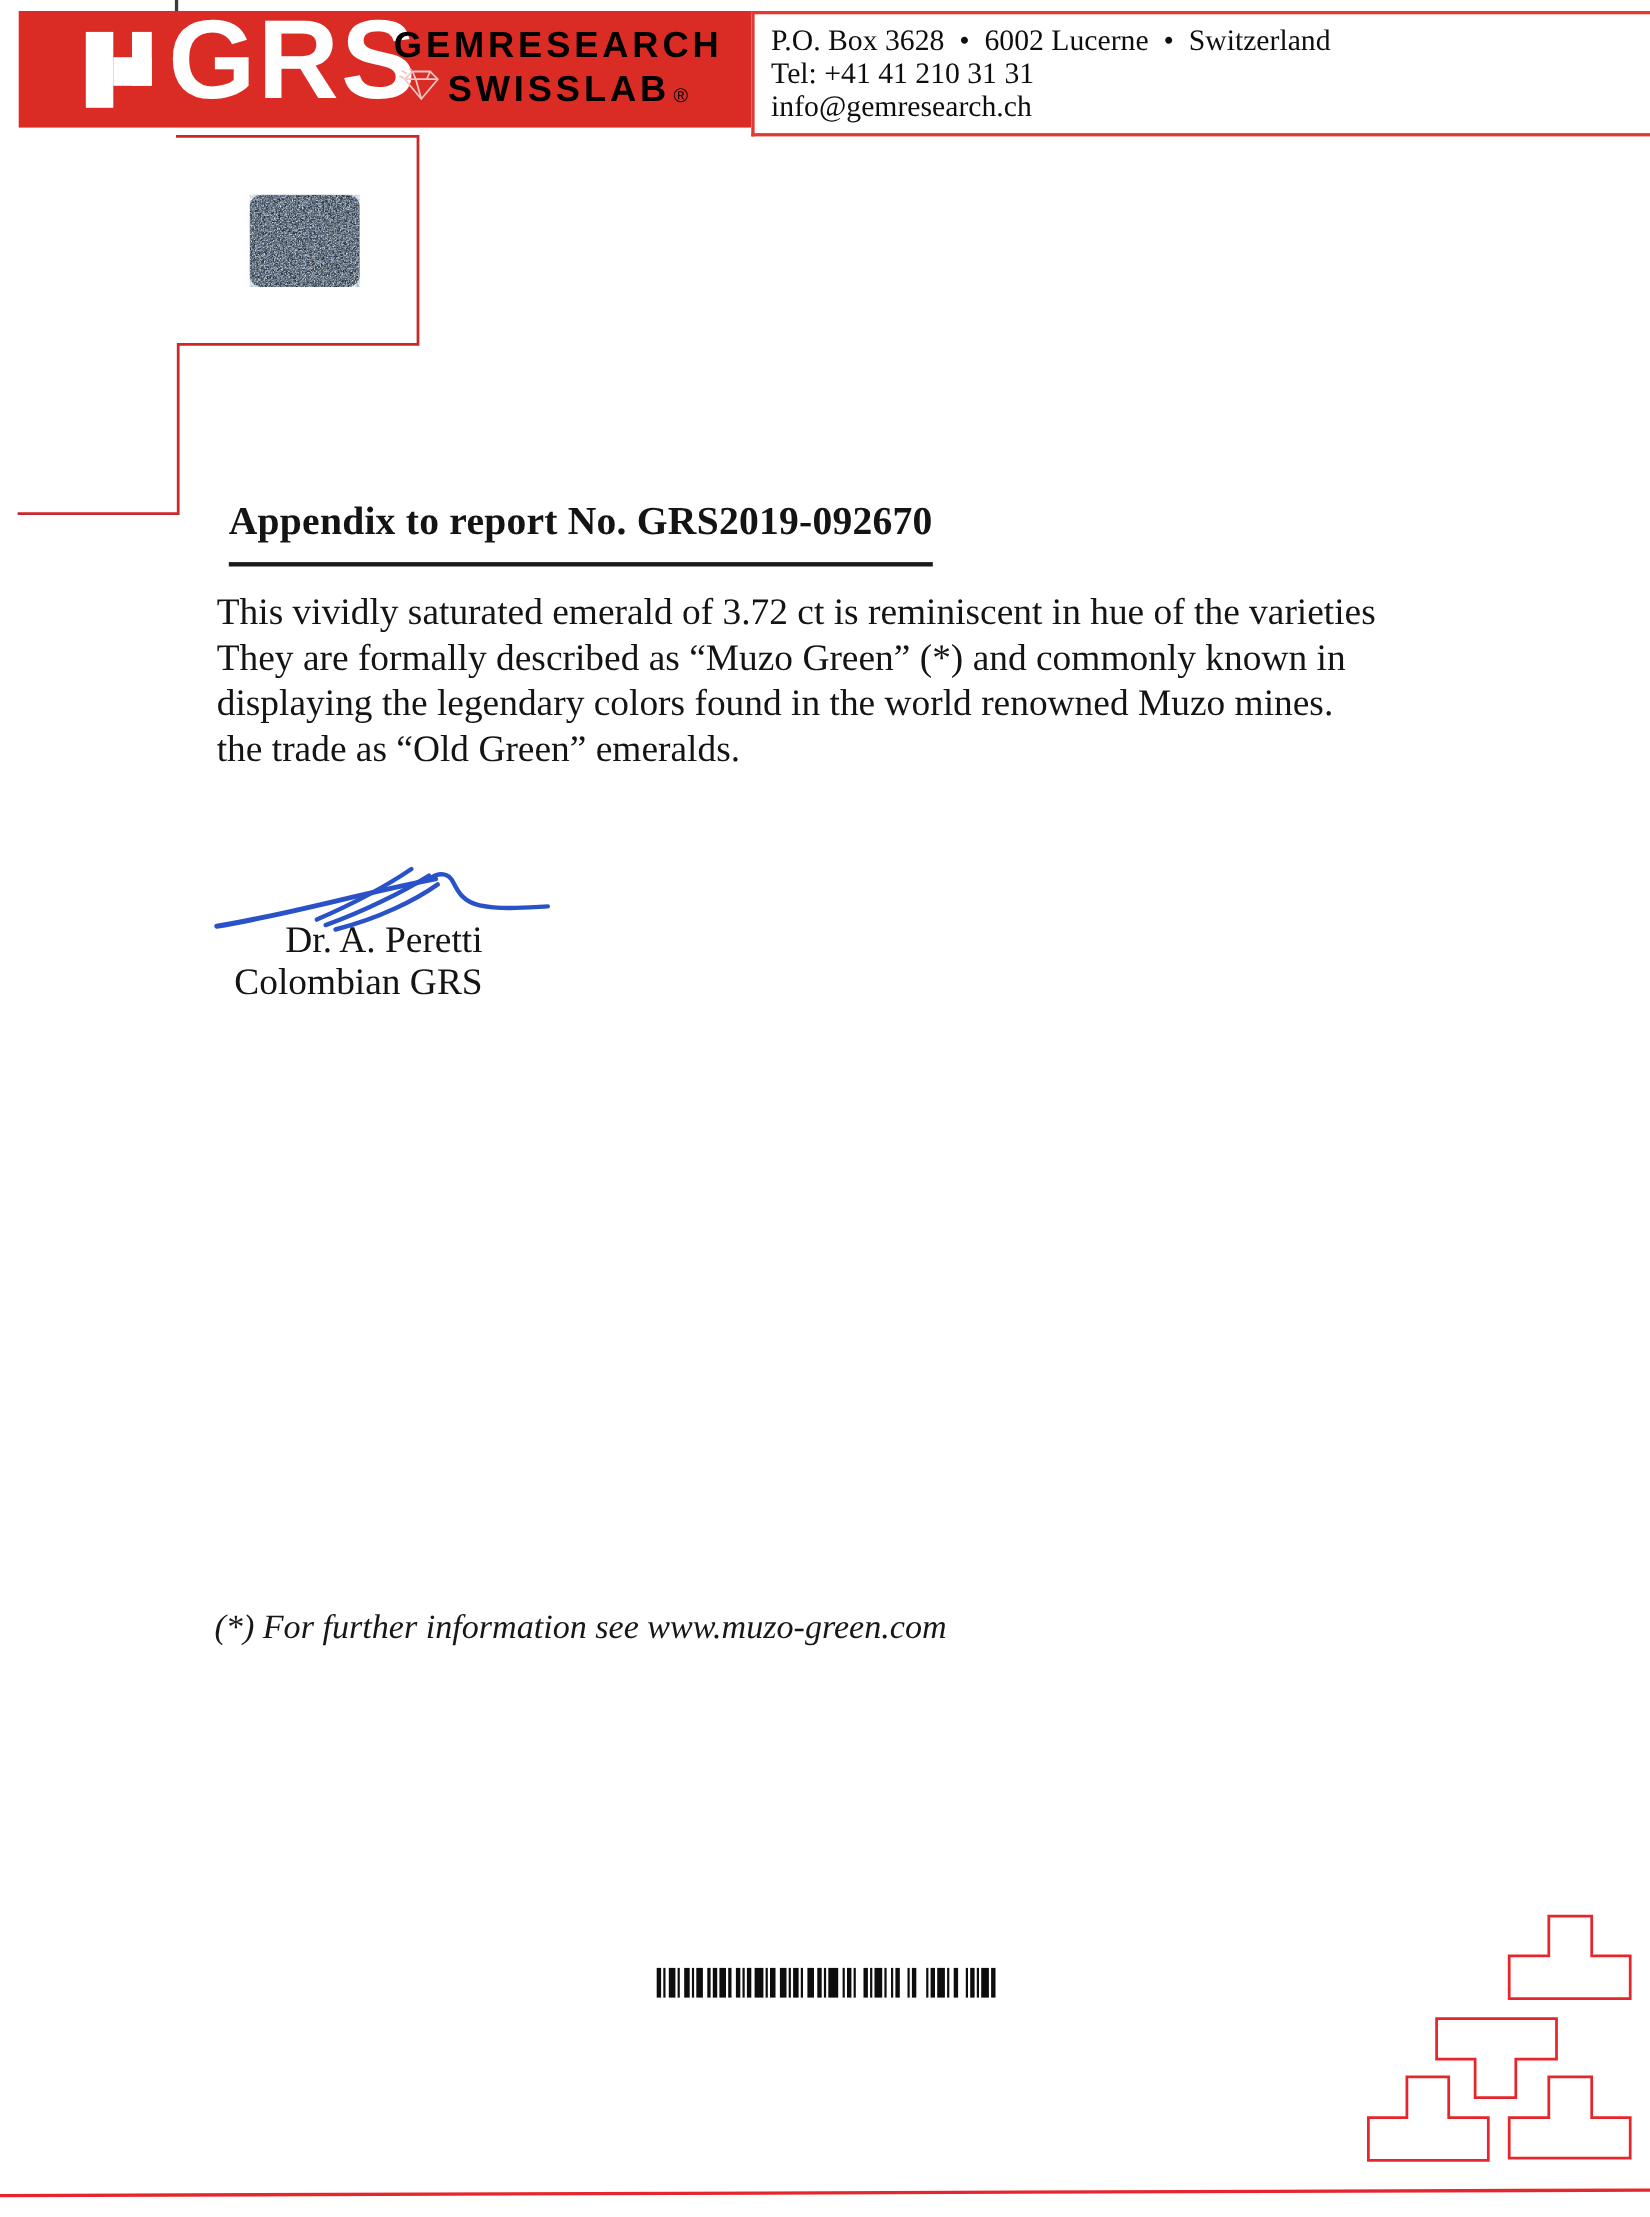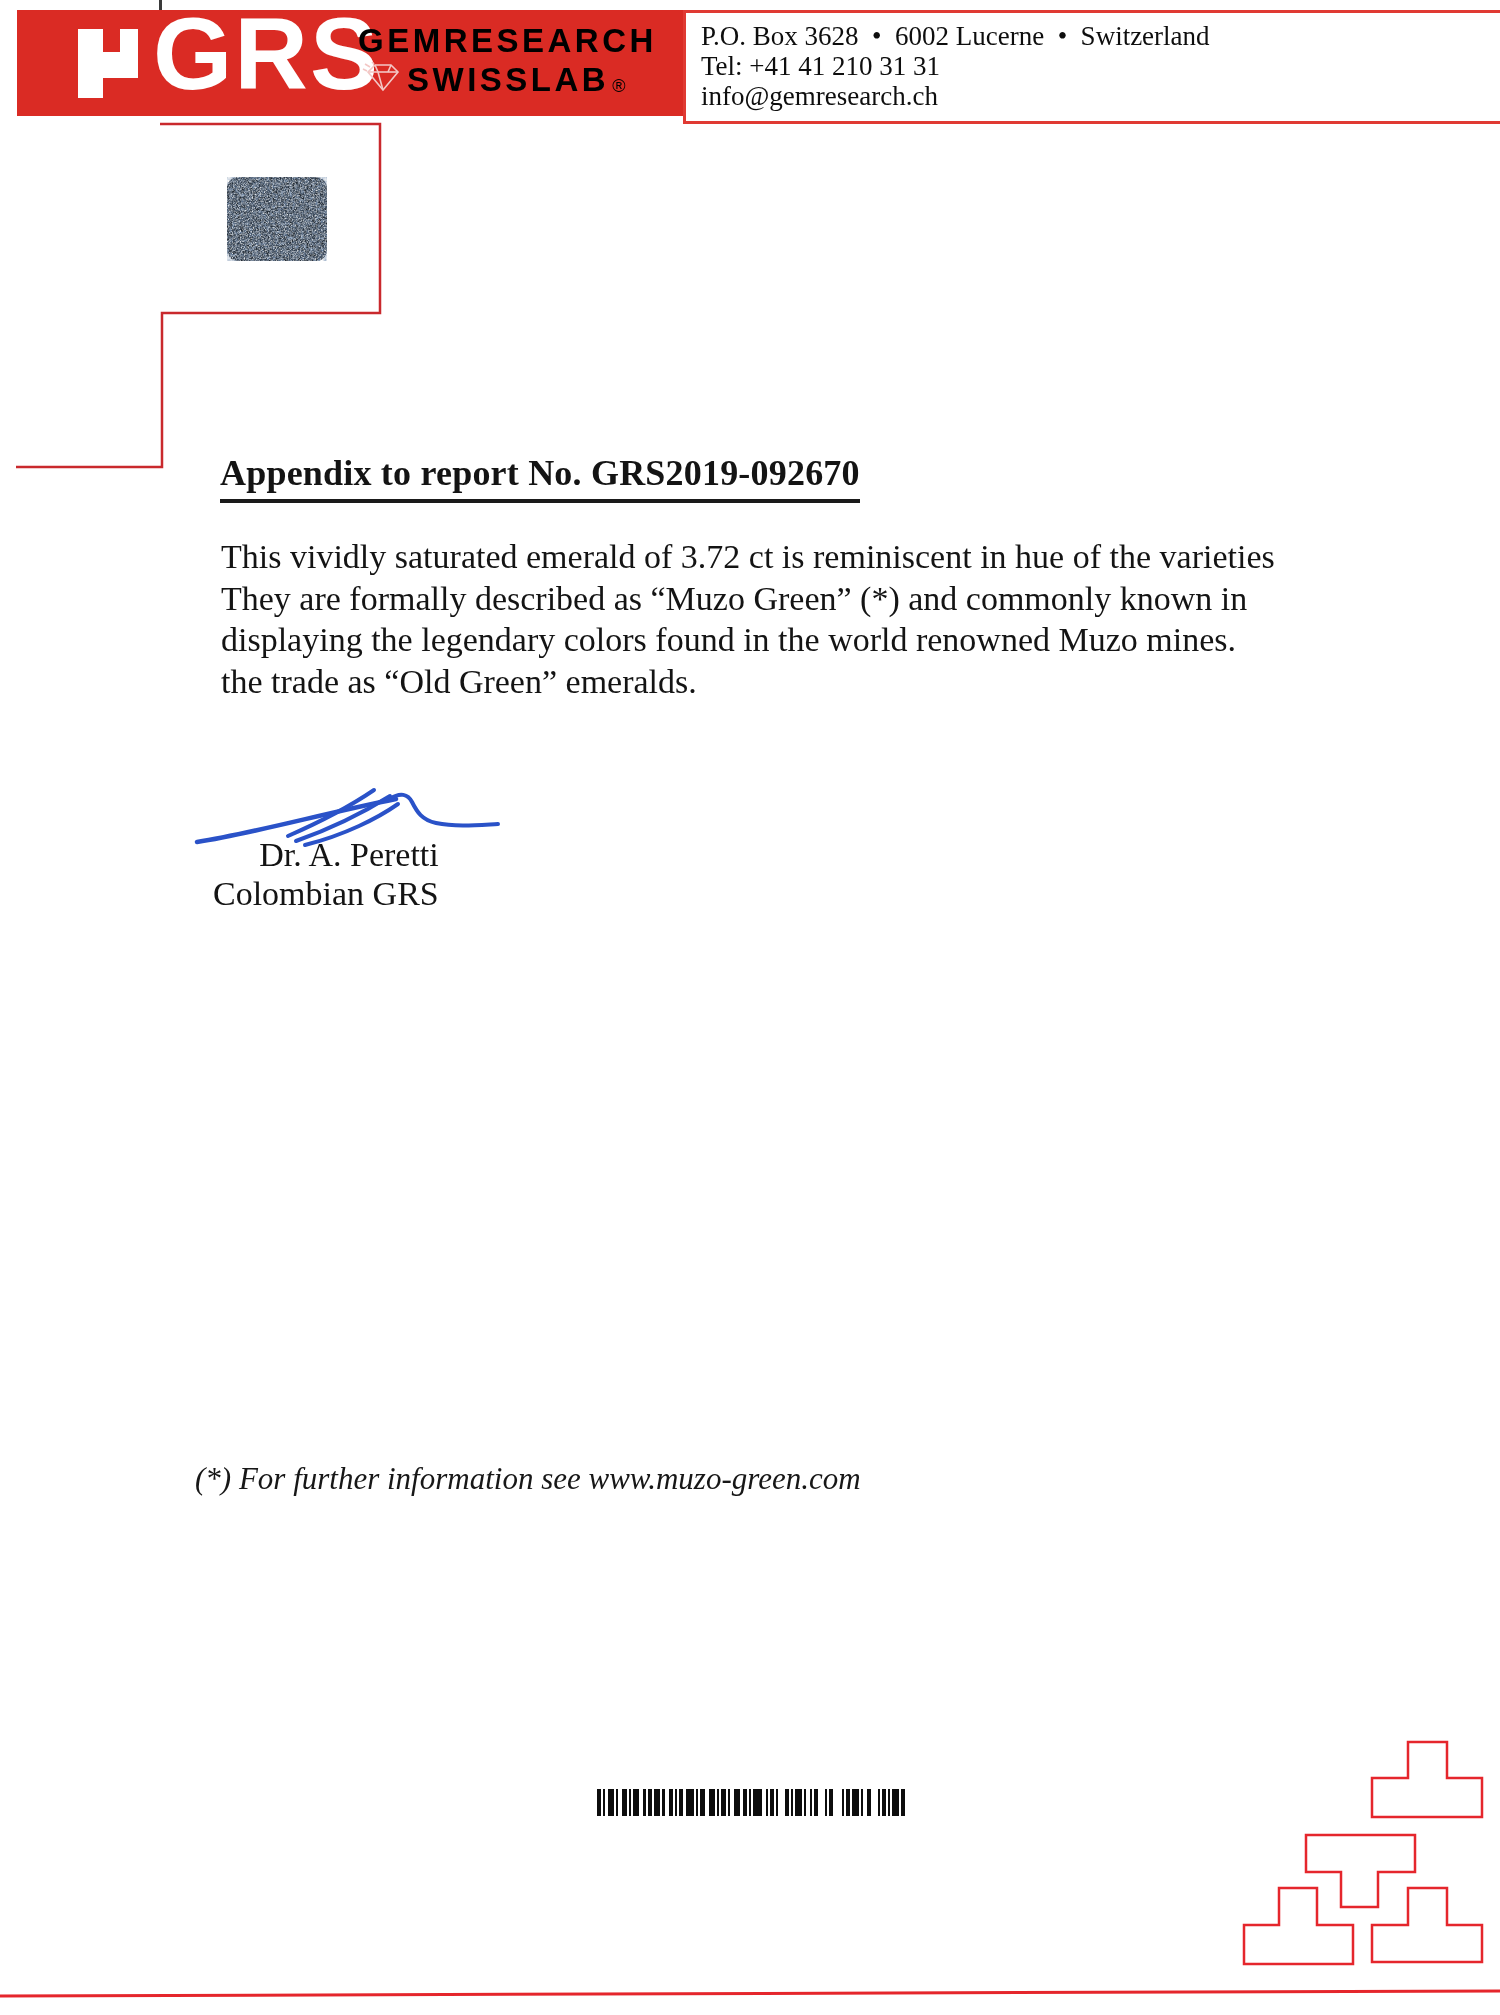--- a/index.html
+++ b/index.html
@@ -27,24 +27,24 @@
             padding:8px 0 0 15px;box-sizing:content-box;}
   .addr-line{font-family:"Liberation Serif",serif;font-size:27px;line-height:30px;color:#0e0e0e;white-space:pre;}
 
   
   #lineart{position:absolute;left:0;top:0;pointer-events:none;}
 
   
   .hologram{position:absolute;left:227px;top:177px;width:100px;height:84px;}
 
   
-  .doc-title{position:absolute;left:220px;top:452px;font-size:36px;font-weight:700;color:#141414;
-             border-bottom:4px solid #1a1a1a;padding-bottom:5px;white-space:nowrap;letter-spacing:0.2px;}
+  .doc-title{position:absolute;left:208px;top:452px;font-size:36px;font-weight:700;color:#141414;
+             border-bottom:4px solid #1a1a1a;padding-bottom:17px;white-space:nowrap;letter-spacing:0.2px;}
   .body-text{position:absolute;left:197px;top:536px;font-size:34px;line-height:41.5px;color:#141414;}
-  .body-text div{white-space:nowrap;margin-left:24px;}
+  .body-text div{white-space:nowrap;}
   .signer{position:absolute;left:213px;top:835px;font-size:34px;line-height:39px;color:#141414;text-align:right;}
   .signer div{white-space:nowrap;}
   .note{position:absolute;left:195px;top:1352px;font-style:italic;font-size:31px;line-height:35.5px;color:#171717;}
   .note div{white-space:nowrap;}
   .footnote{position:absolute;left:195px;top:1461px;font-style:italic;font-size:31px;color:#171717;white-space:nowrap;}
 
   #signature{position:absolute;left:140px;top:755px;}
 
   
   .barcode{position:absolute;left:597px;top:1789px;width:308px;height:27px;display:flex;align-items:stretch;}

